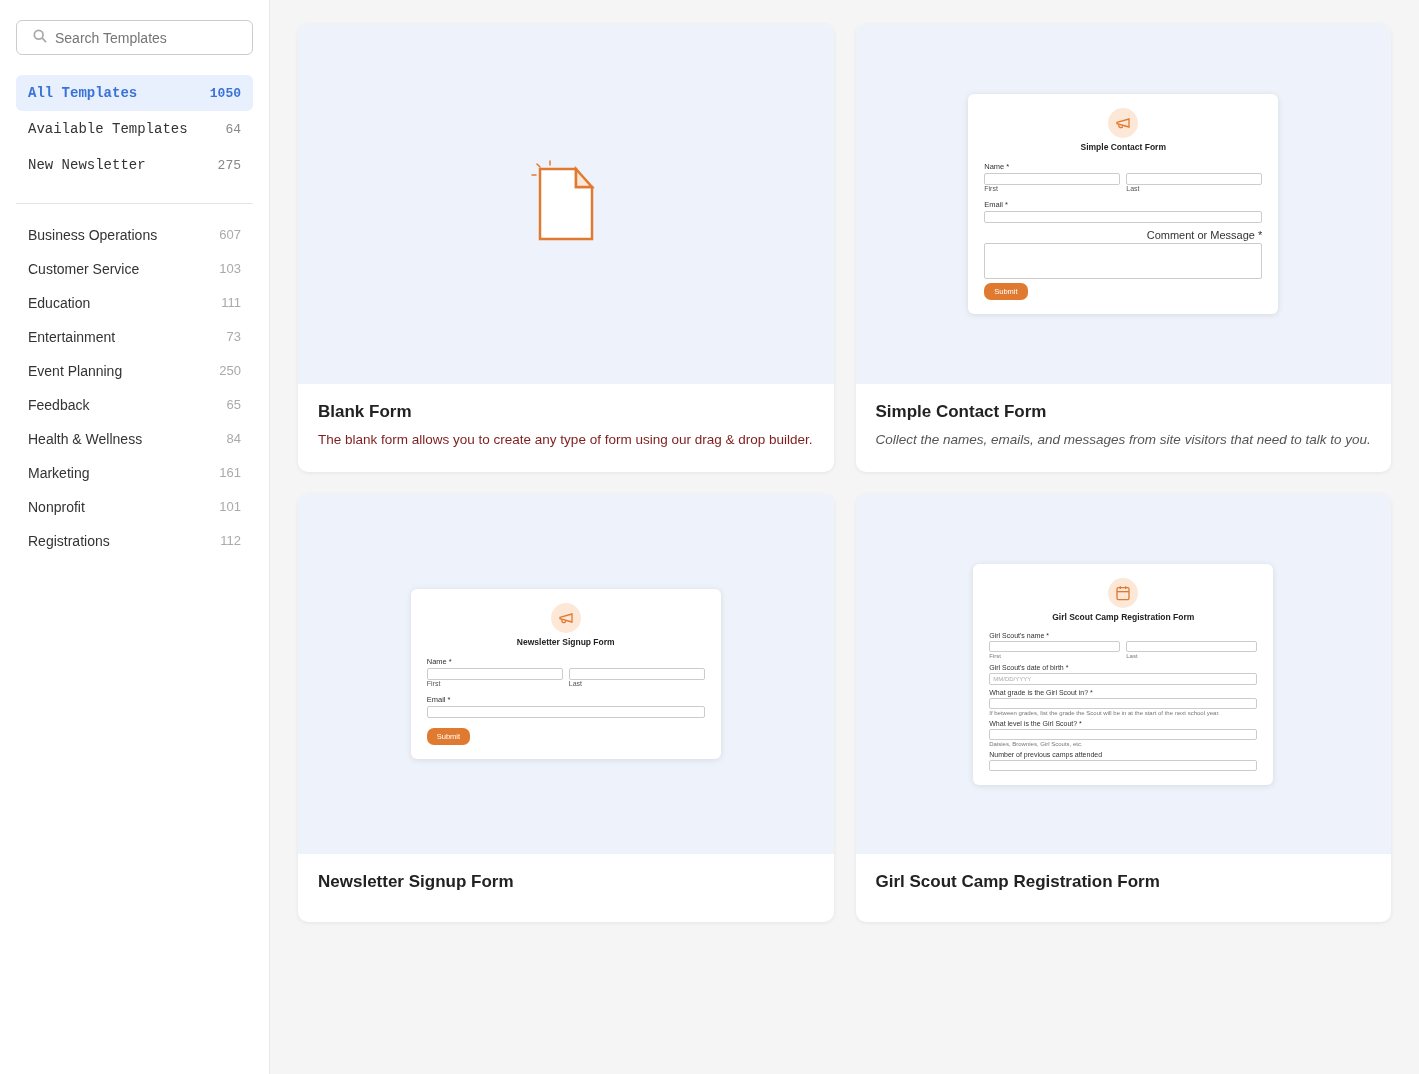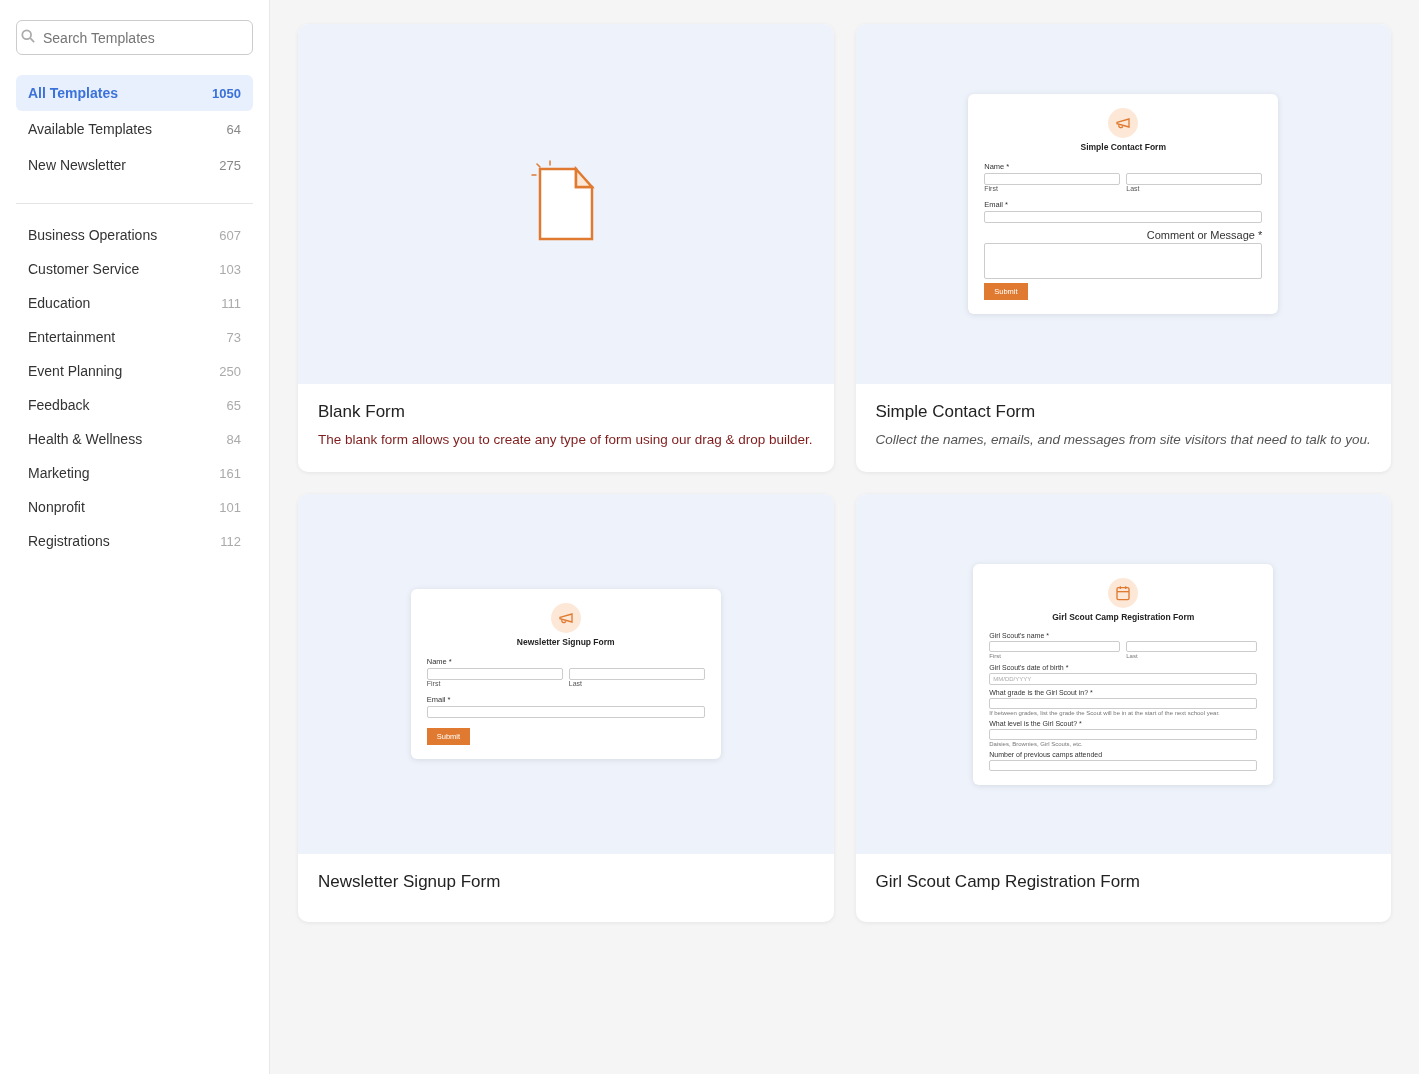--- a/index.html
+++ b/index.html
@@ -18,41 +18,42 @@
       background: #fff;
       padding: 20px 16px;
       border-right: 1px solid #e8e8e8;
     }
 
     .search-box {
       display: flex;
       align-items: center;
       border: 1.5px solid #ccc;
       border-radius: 6px;
-      padding: 8px 4px;
+      padding: 8px 16px;
       margin-bottom: 20px;
       background: #fff;
     }
     .search-box input {
       border: none;
       outline: none;
       font-size: 14px;
       color: #555;
       width: 100%;
       background: transparent;
     }
     .search-icon-wrap {
       margin-right: 8px;
       color: #aaa;
       font-size: 15px;
     }
 
     .template-count-list {
       list-style: none;
       margin-bottom: 20px;
+      font-family: Liberation Mono, monospace;
     }
     .template-count-list li {
       display: flex;
       justify-content: space-between;
       align-items: center;
       padding: 10px 12px;
       border-radius: 6px;
       cursor: pointer;
       font-size: 14px;
       color: #333;
@@ -75,21 +76,21 @@
       border-top: 1px solid #e5e5e5;
       margin: 8px 0 14px;
     }
 
     .category-list {
       list-style: none;
     }
     .category-list li {
       display: flex;
       justify-content: space-between;
-      align-items: center;
+      align-items: flex-start;
       padding: 9px 12px;
       border-radius: 6px;
       cursor: pointer;
       font-size: 14px;
       color: #333;
     }
     .category-list li .count {
       color: #aaa;
       font-size: 13px;
     }
@@ -125,21 +126,21 @@
       justify-content: center;
       position: relative;
       overflow: hidden;
     }
 
     .card-body {
       padding: 18px 20px 22px;
     }
     .card-body h3 {
       font-size: 17px;
-      font-weight: 400;
+      font-weight: 700;
       color: #222;
       margin-bottom: 8px;
     }
     .card-body p {
       font-size: 13.5px;
       color: #e07a30;
       line-height: 1.5;
     }
     .card-body p.dark {
       color: #555;
@@ -217,21 +218,21 @@
       height: 36px;
       border: 1px solid #ccc;
       border-radius: 2px;
       background: #fff;
     }
 
     .mini-form-submit {
       background: #e07a30;
       color: #fff;
       border: none;
-      border-radius: 0;
+      border-radius: 7px;
       padding: 4px 10px;
       font-size: 7.5px;
       cursor: pointer;
       margin-top: 4px;
     }
 
     .mini-input-full {
       width: 100%;
       height: 12px;
       border: 1px solid #ccc;

